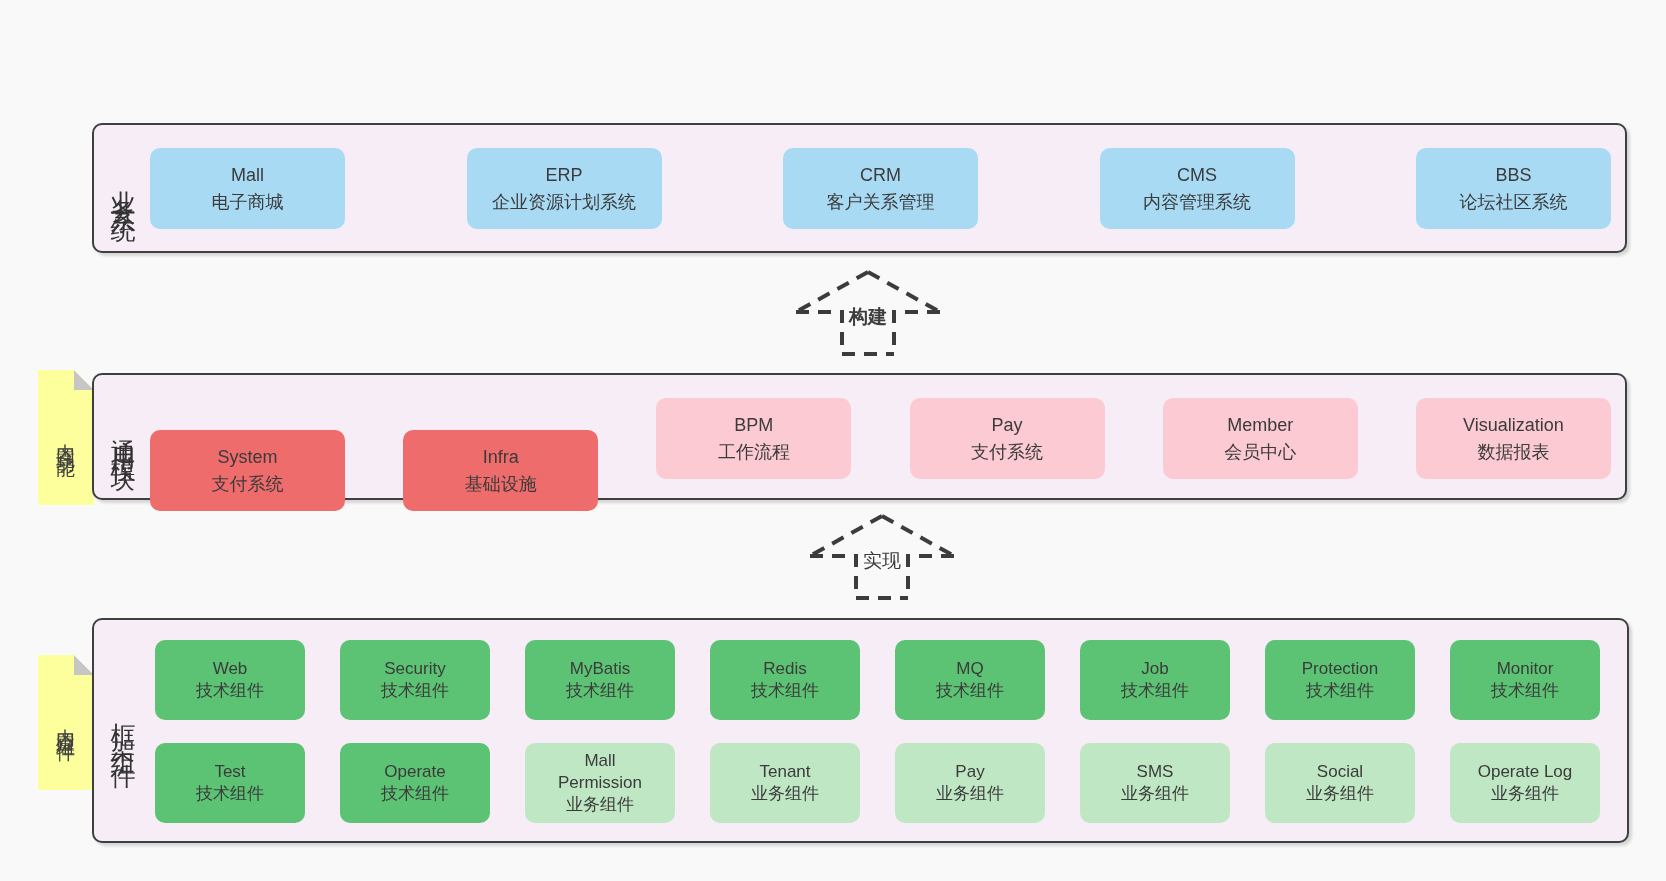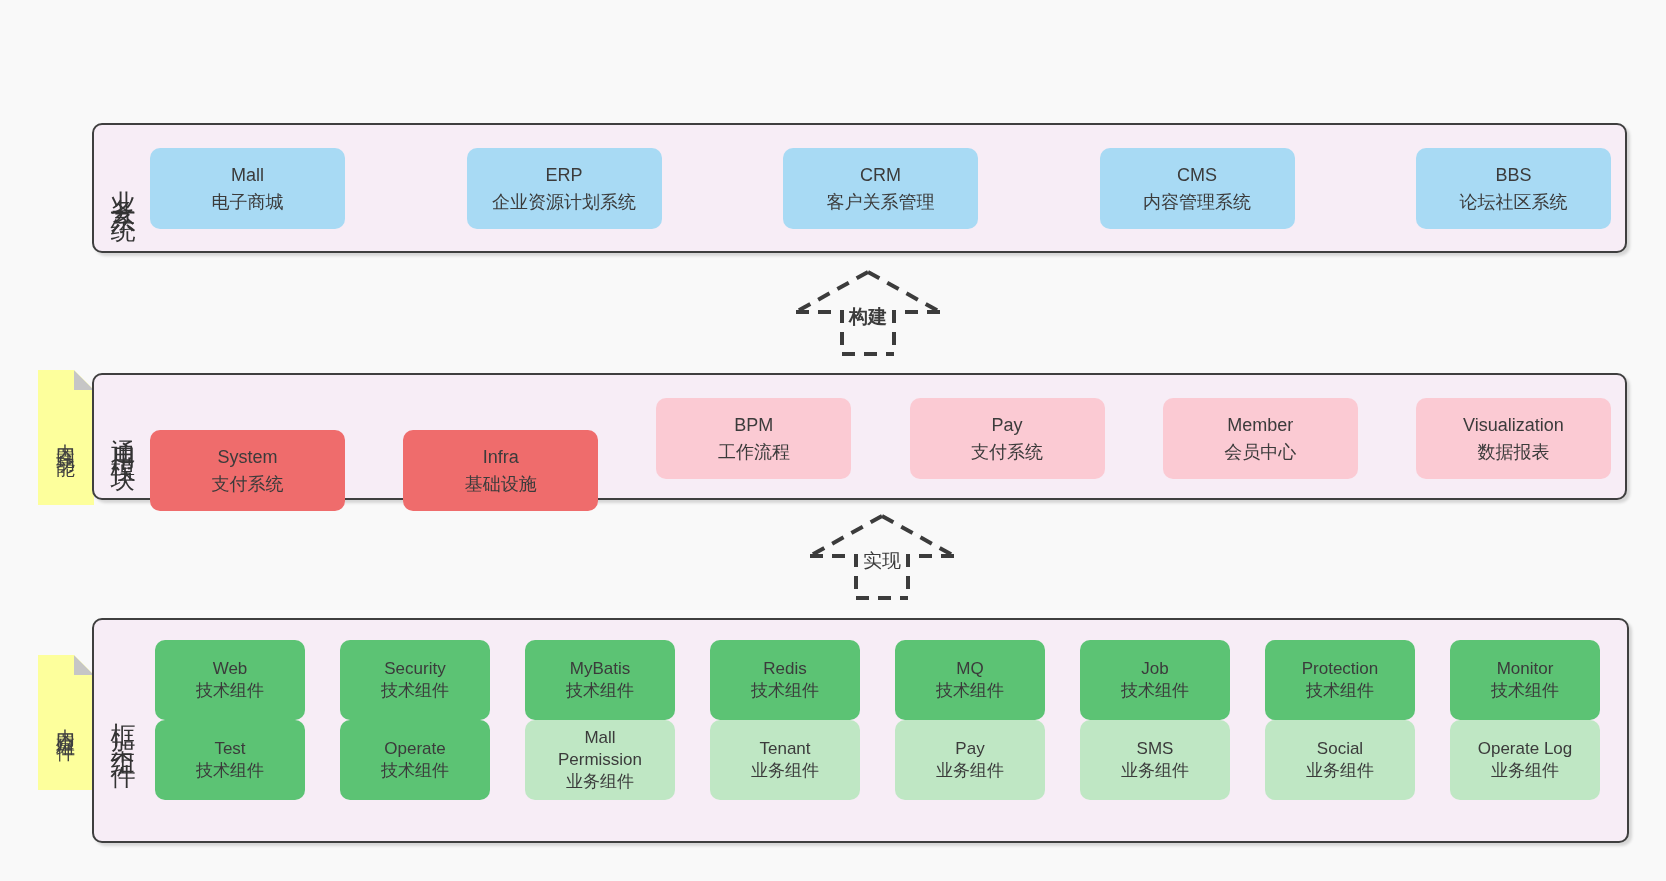--- a/index.html
+++ b/index.html
@@ -20,21 +20,21 @@
   #panel-framework .vlabel span{letter-spacing:14px;}
 
   .flex-row{position:absolute;left:56px;right:14px;top:23px;
             display:flex;justify-content:space-between;}
   .box{border-radius:10px;display:flex;flex-direction:column;align-items:center;
        justify-content:center;text-align:center;line-height:1.45;color:#3b3b3b;}
   .flex-row .box{width:195px;height:81px;font-size:18px;}
 
   .grid8{position:absolute;left:61px;right:27px;top:20px;
          display:grid;grid-template-columns:repeat(8,150px);
-         justify-content:space-between;}
+         justify-content:space-between;row-gap:23px;}
   .grid8 .box{width:150px;height:80px;font-size:17px;line-height:1.3;}
   .grid8 .box-name{max-width:106px;}
 
   .blue{background:#a8daf4;}
   .red{background:#ef6c6c;margin-top:32px;}
   .pink{background:#fbcad3;}
   .green{background:#5cc374;}
   .green-light{background:#bfe7c4;}
 
   .sticky{position:absolute;width:56px;height:135px;background:#fdff9c;z-index:1;

